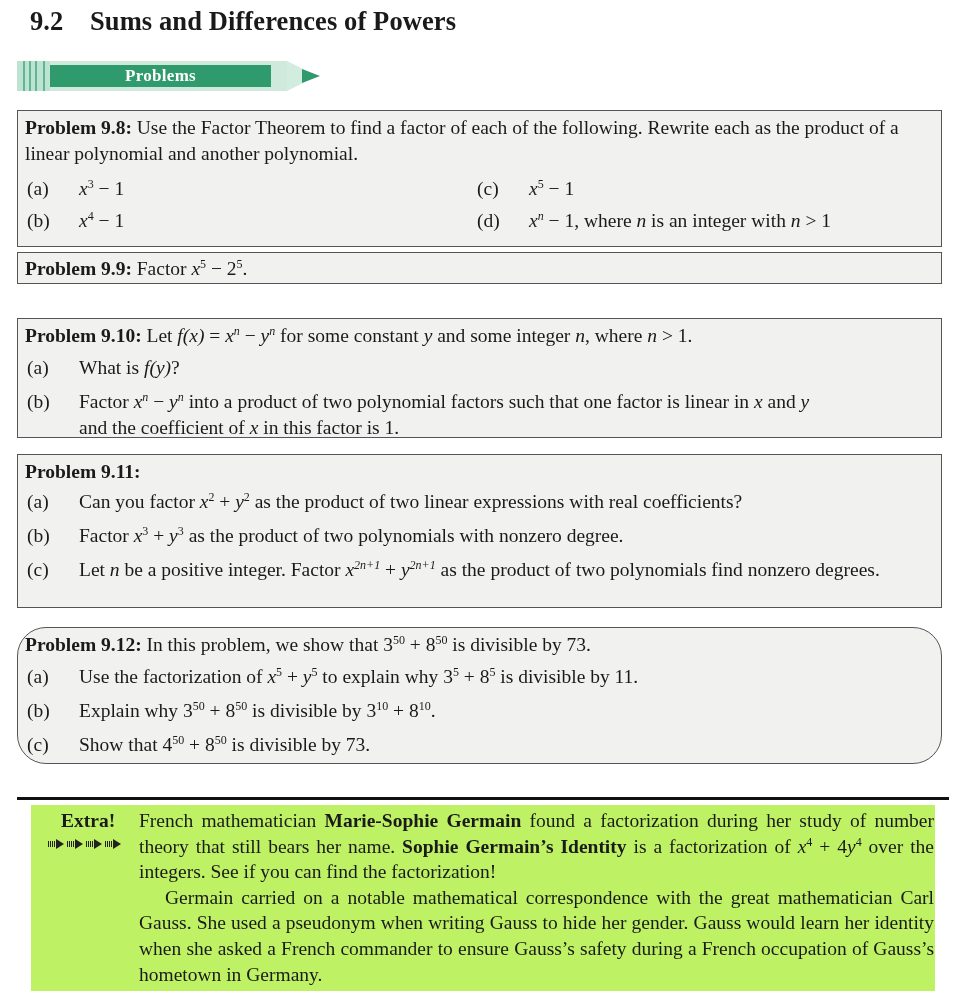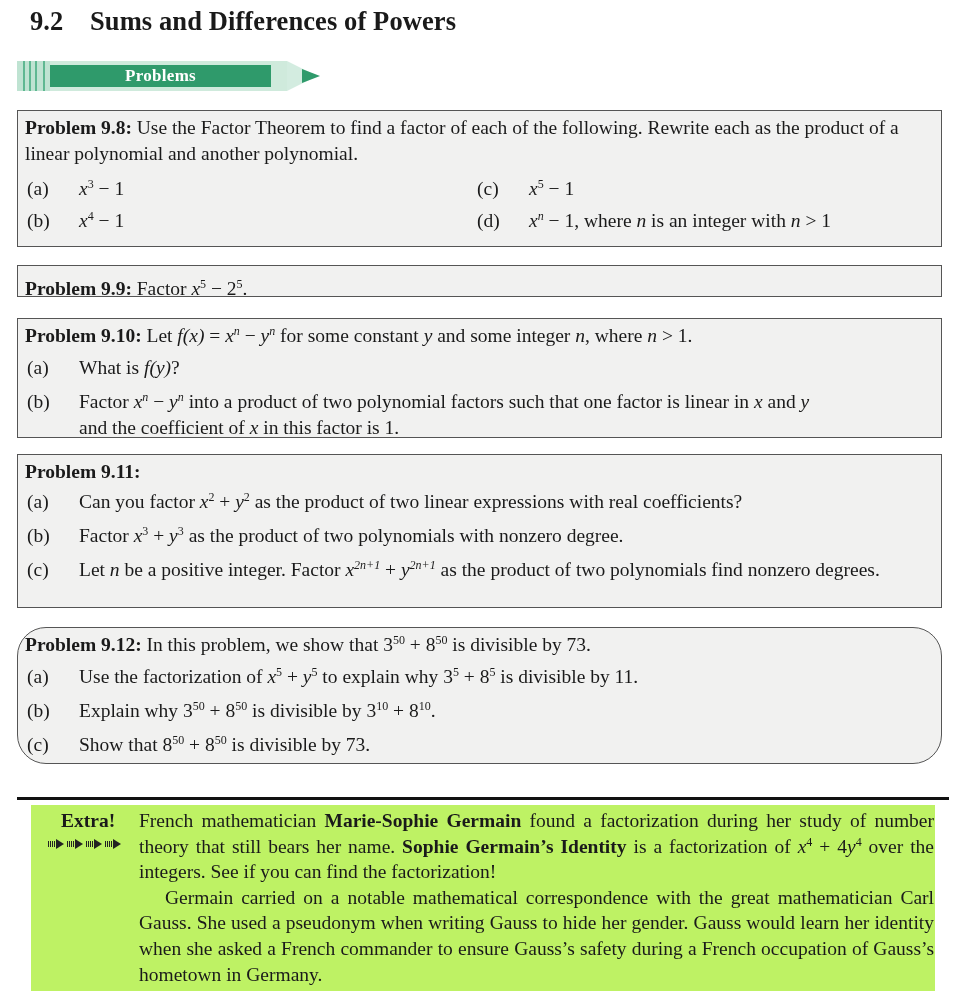--- a/index.html
+++ b/index.html
@@ -134,21 +134,21 @@
       <span class="lbl">(b)</span>
       <span class="txt"><span class="math">x</span><sup>4</sup><span> − 1</span></span>
     </div>
     <div class="part">
       <span class="lbl">(d)</span>
       <span class="txt"><span class="math">x</span><sup class="math">n</sup><span> − 1, where </span><span class="math">n</span><span> is an integer with </span><span class="math">n</span><span> &gt; 1</span></span>
     </div>
   </div>
 </div>
 
-<div class="pbox" style="top:265px; height:32px; padding-top:10px;">
+<div class="pbox" style="top:252px; height:32px; padding-top:3px;">
   <b class="ptitle">Problem 9.9:</b>
   <span><span>Factor </span><span class="math">x</span><sup>5</sup><span> − 2</span><sup>5</sup><span>.</span></span>
 </div>
 
 <div class="pbox" style="top:318px; height:120px;">
   <b class="ptitle">Problem 9.10:</b>
   <span><span>Let </span><span class="math">f(x)</span><span> = </span><span class="math">x</span><sup class="math">n</sup><span> − </span><span class="math">y</span><sup class="math">n</sup><span> for some constant </span><span class="math">y</span><span> and some integer </span><span class="math">n</span><span>, where </span><span class="math">n</span><span> &gt; 1.</span></span>
   <div class="parts" style="margin-top:6px;">
     <div class="part" style="margin-bottom:8px;">
       <span class="lbl">(a)</span>
@@ -186,21 +186,21 @@
     <div class="part">
       <span class="lbl">(a)</span>
       <span class="txt"><span>Use the factorization of </span><span class="math">x</span><sup>5</sup><span> + </span><span class="math">y</span><sup>5</sup><span> to explain why 3</span><sup>5</sup><span> + 8</span><sup>5</sup><span> is divisible by 11.</span></span>
     </div>
     <div class="part">
       <span class="lbl">(b)</span>
       <span class="txt"><span>Explain why 3</span><sup>50</sup><span> + 8</span><sup>50</sup><span> is divisible by 3</span><sup>10</sup><span> + 8</span><sup>10</sup><span>.</span></span>
     </div>
     <div class="part">
       <span class="lbl">(c)</span>
-      <span class="txt"><span>Show that 8</span><sup>50</sup><span> + 8</span><sup>50</sup><span> is divisible by 73.</span></span>
+      <span class="txt"><span>Show that 4</span><sup>50</sup><span> + 8</span><sup>50</sup><span> is divisible by 73.</span></span>
     </div>
   </div>
 </div>
 
 <div class="rule"></div>
 <div class="extra">
   <div class="label">Extra!</div>
   <div class="arrows">
     <div class="arrowglyph">
         <div class="shaft"></div>

